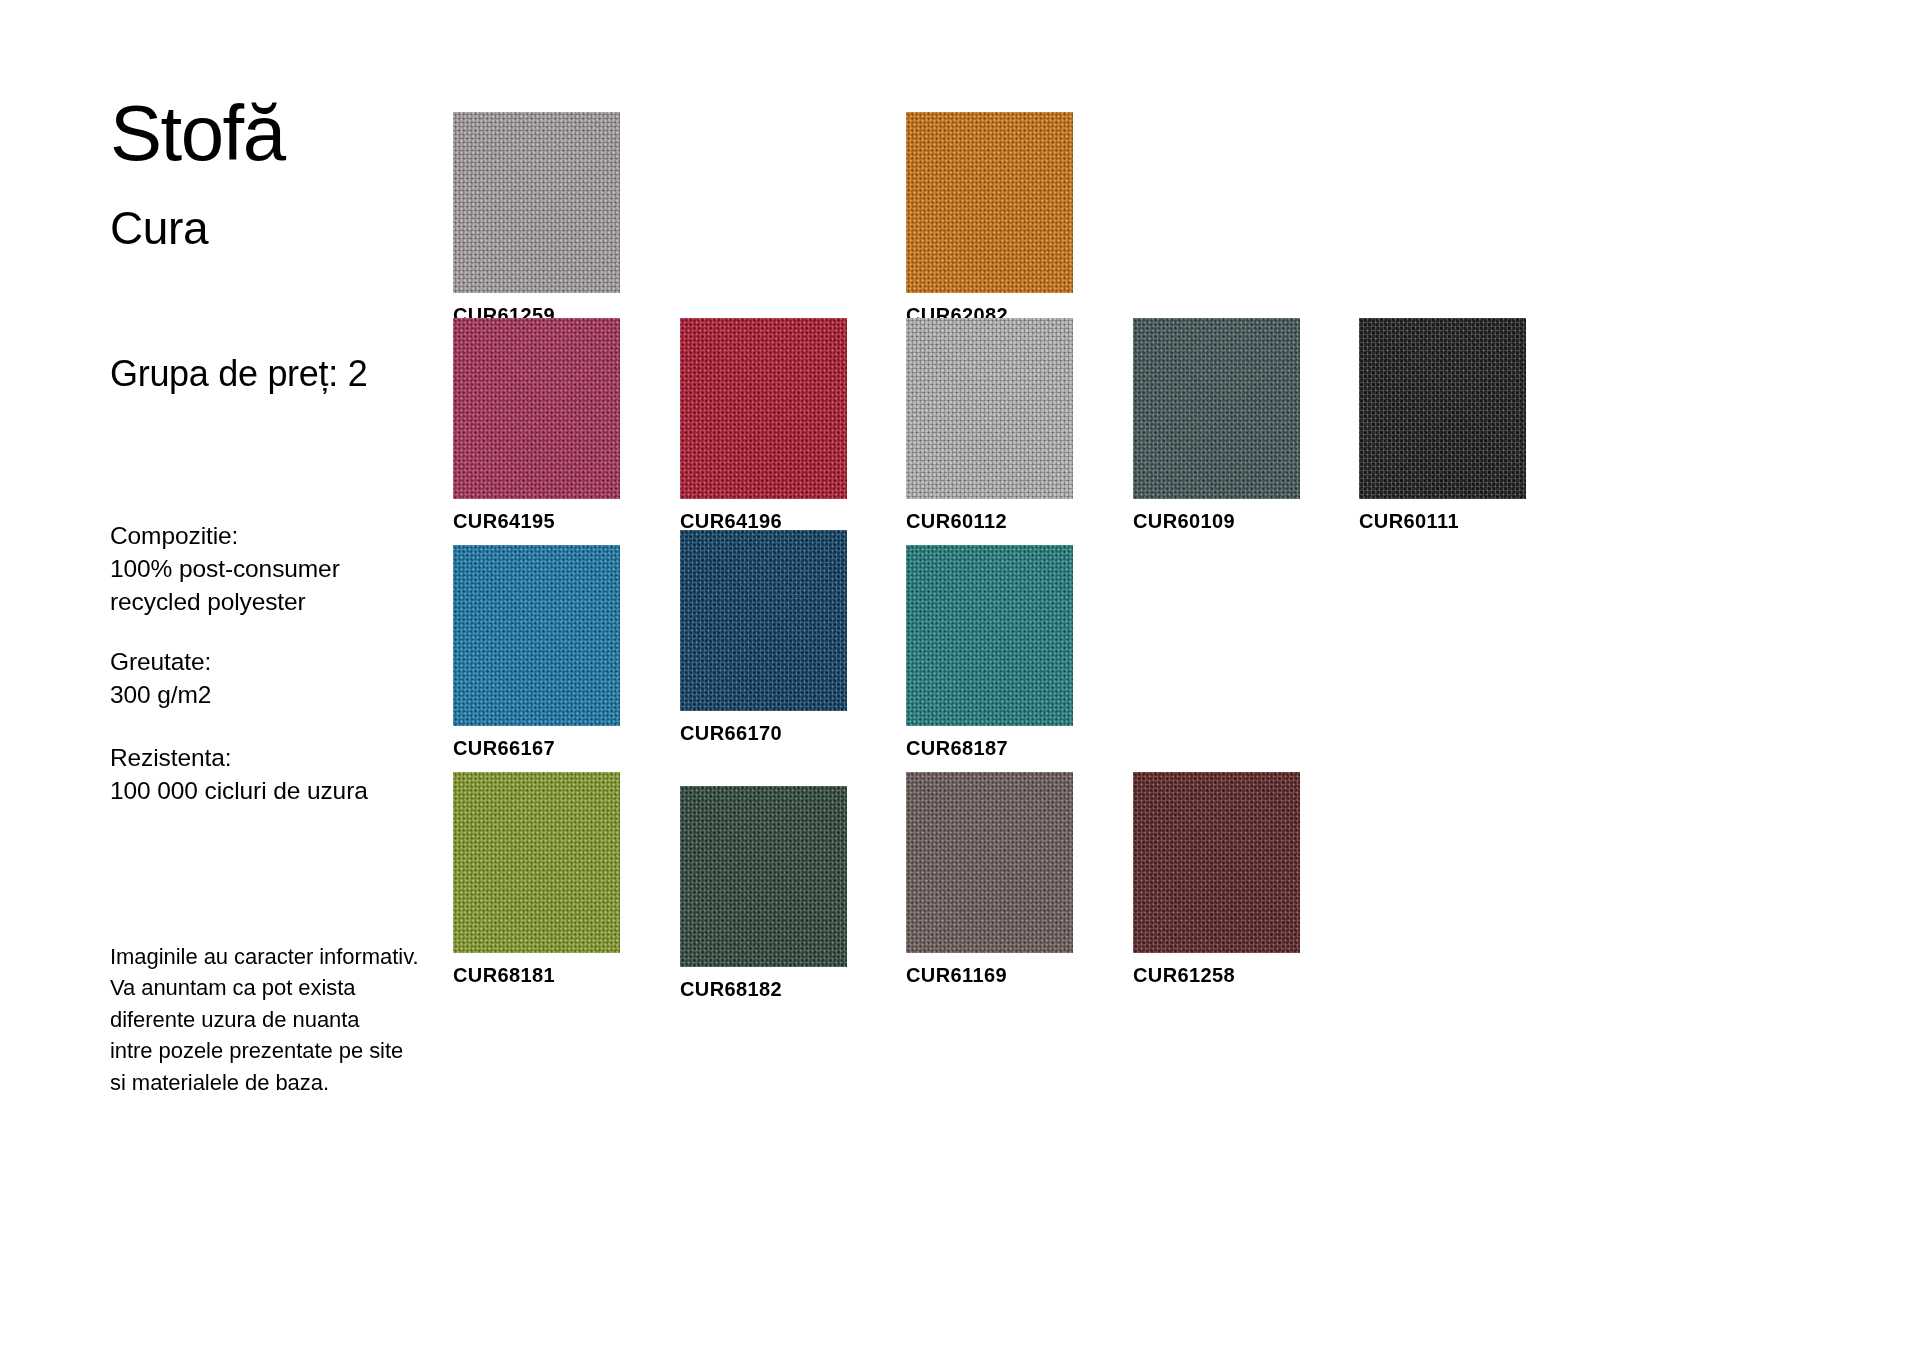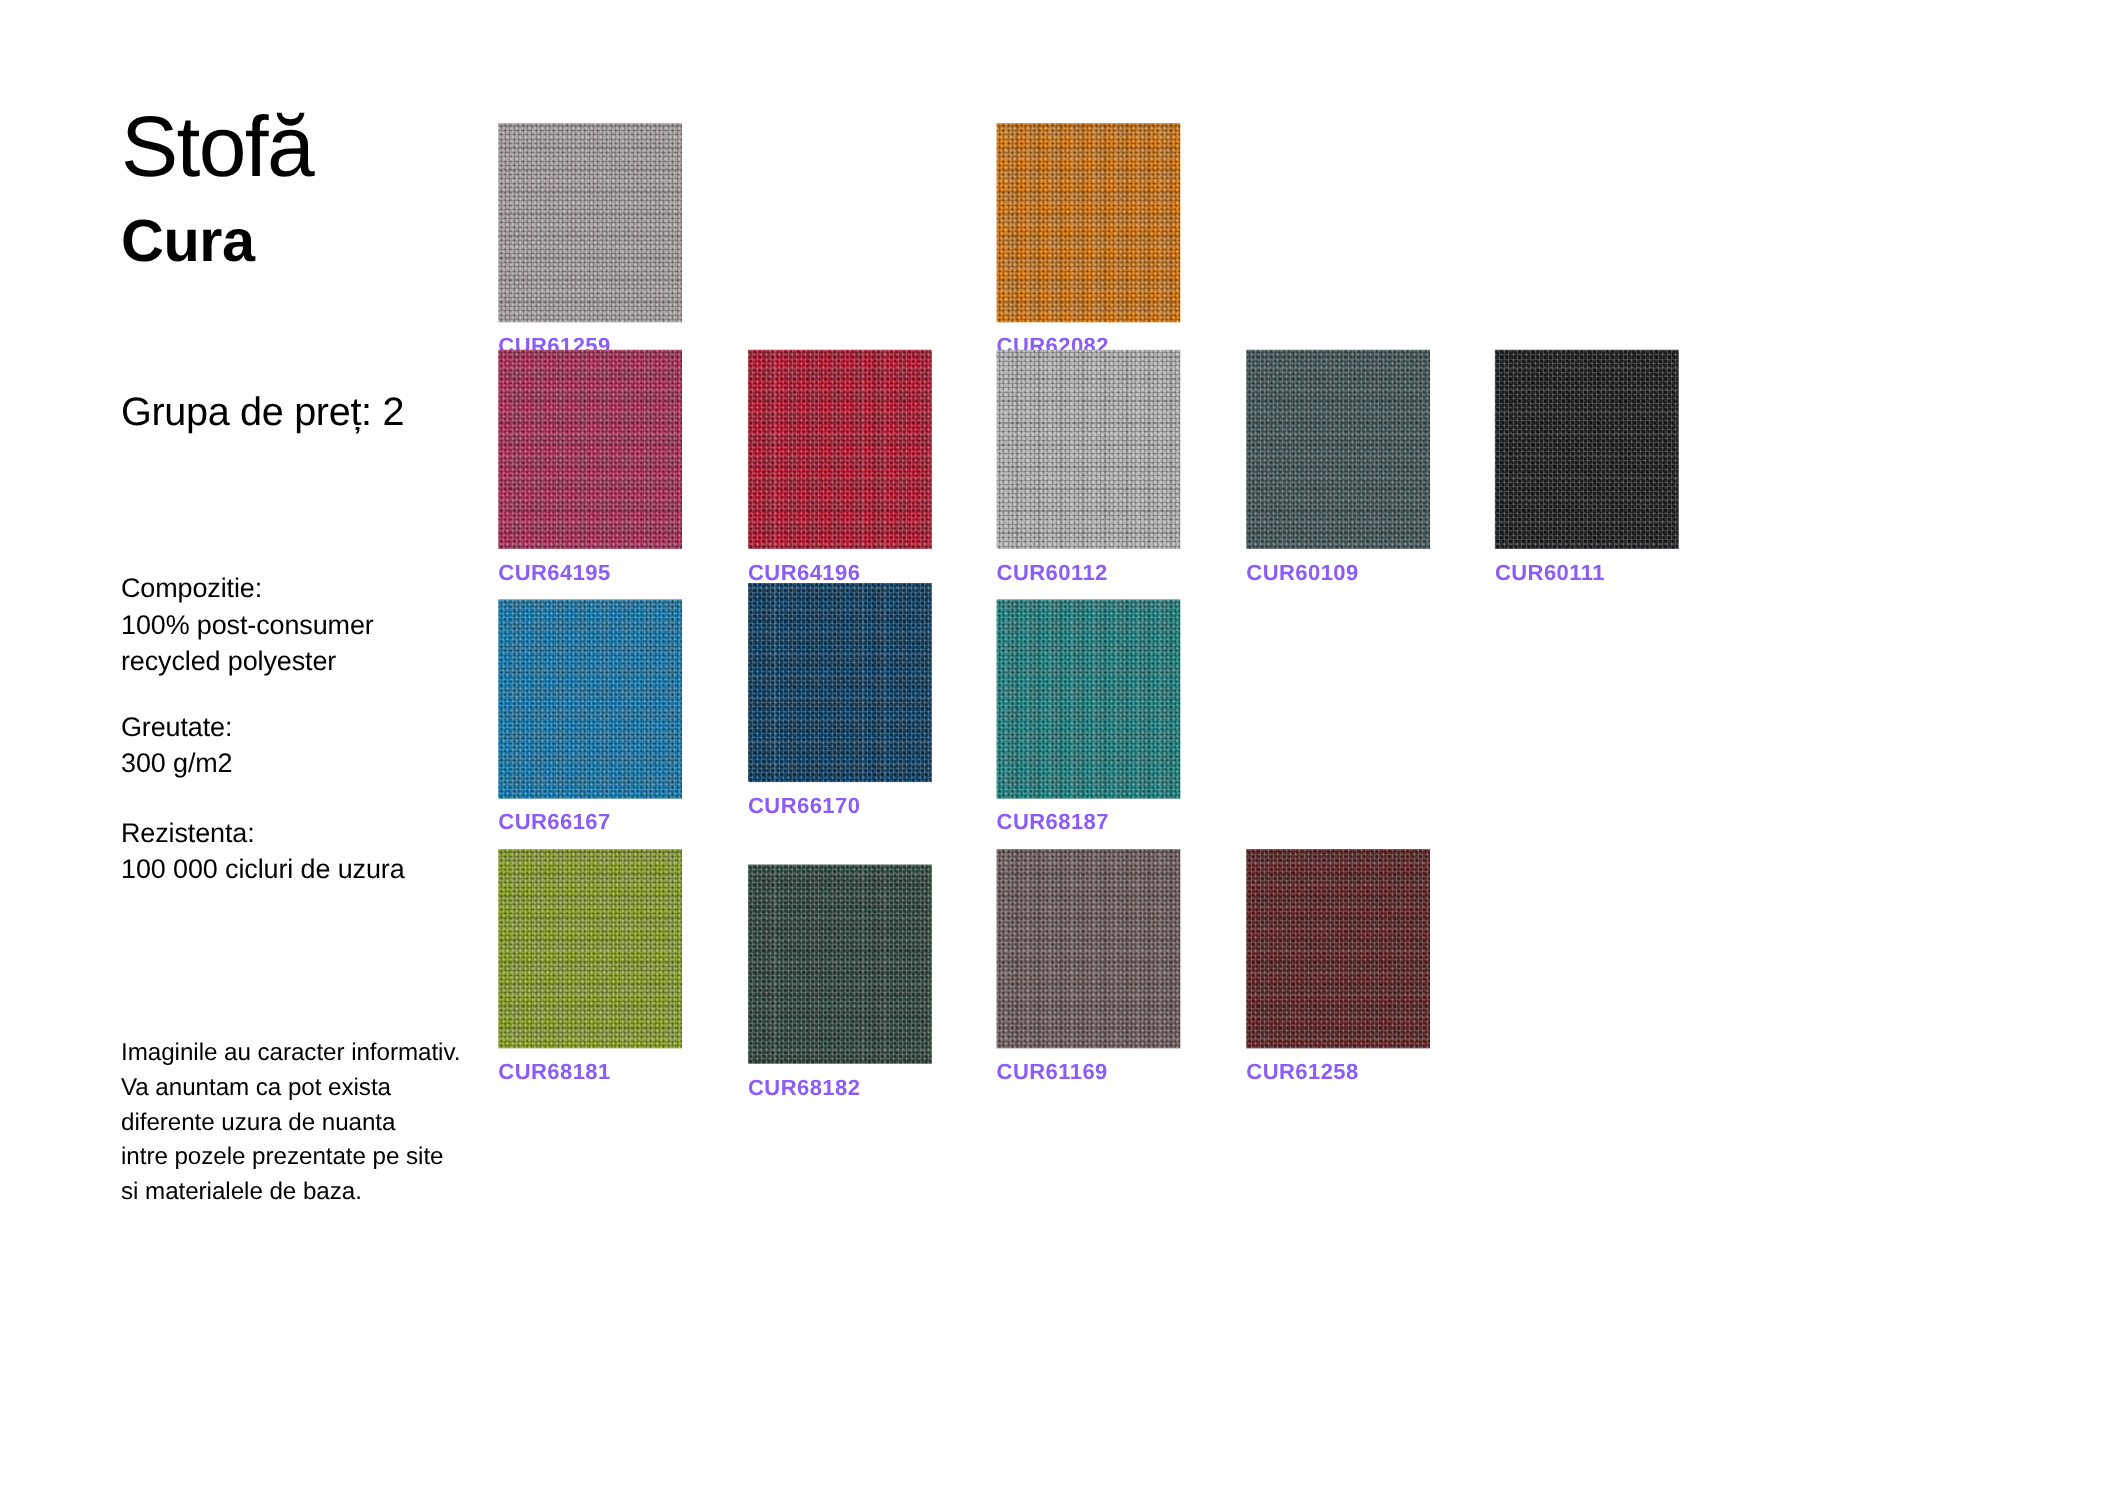--- a/index.html
+++ b/index.html
@@ -30,25 +30,25 @@
   }
   .title {
     font-size: 78px;
     line-height: 0.96;
     font-weight: 400;
     letter-spacing: -1.5px;
     margin: 0;
     white-space: nowrap;
   }
   .subtitle {
-    font-size: 54px;
+    font-size: 46px;
     line-height: 1.12;
-    font-weight: 700;
+    font-weight: 400;
     letter-spacing: -0.4px;
-    margin: 18px 0 0 0;
+    margin: 32px 0 0 0;
   }
   .price-group {
     font-size: 36px;
     line-height: 1.2;
     font-weight: 400;
     letter-spacing: -0.3px;
     margin: 0;
     position: absolute;
     top: 256px;
     left: 0;
@@ -146,21 +146,21 @@
         rgba(255,255,255,0.05) 2px,
         rgba(255,255,255,0.05) 4px);
     pointer-events: none;
   }
   .swatch-label {
     margin-top: 11px;
     font-size: 20px;
     font-weight: 700;
     letter-spacing: 0.4px;
     white-space: nowrap;
-    color: #8b5cf6;
+    color: #000000;
   }
 </style>
 </head>
 <body>
 
 <div id="page">
 
   <div class="info-col">
 
     <h1 class="title">Stofă</h1>

